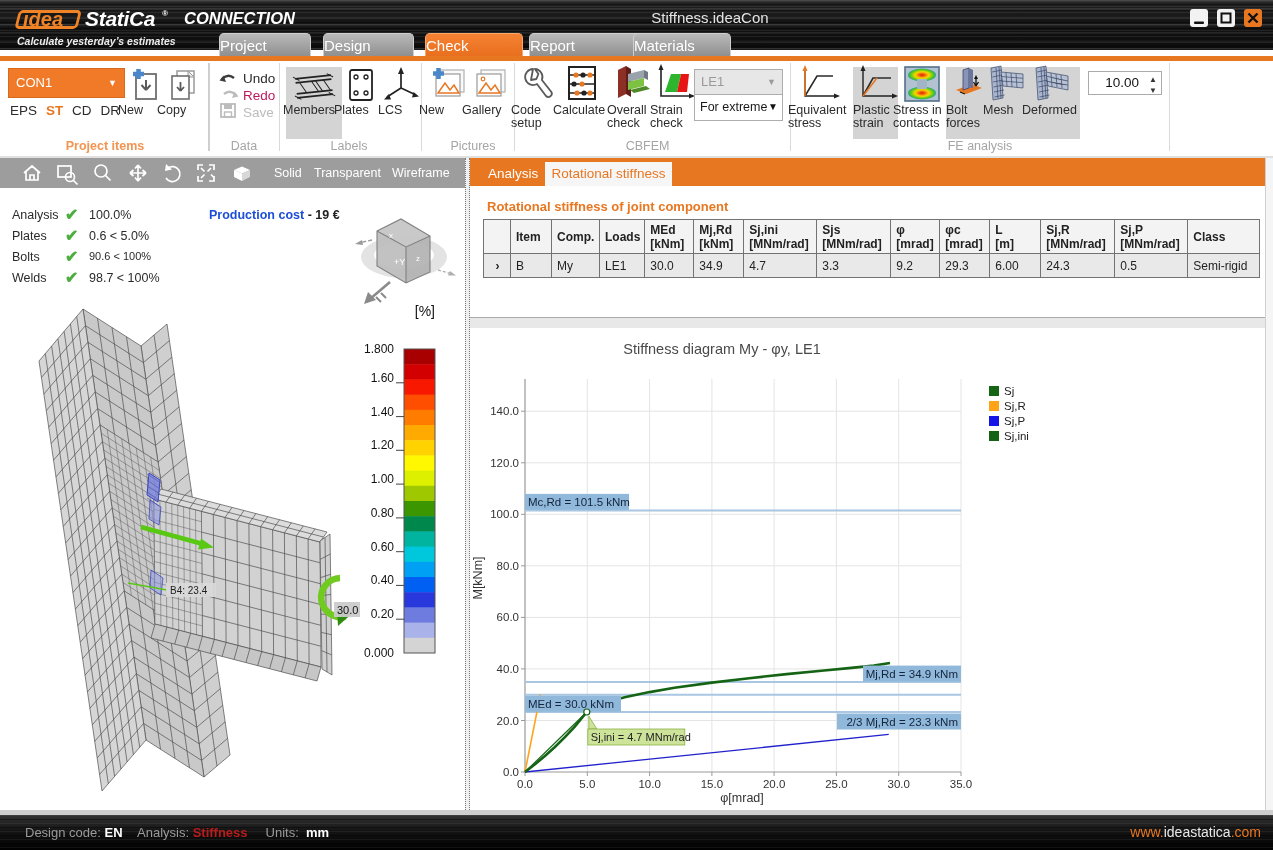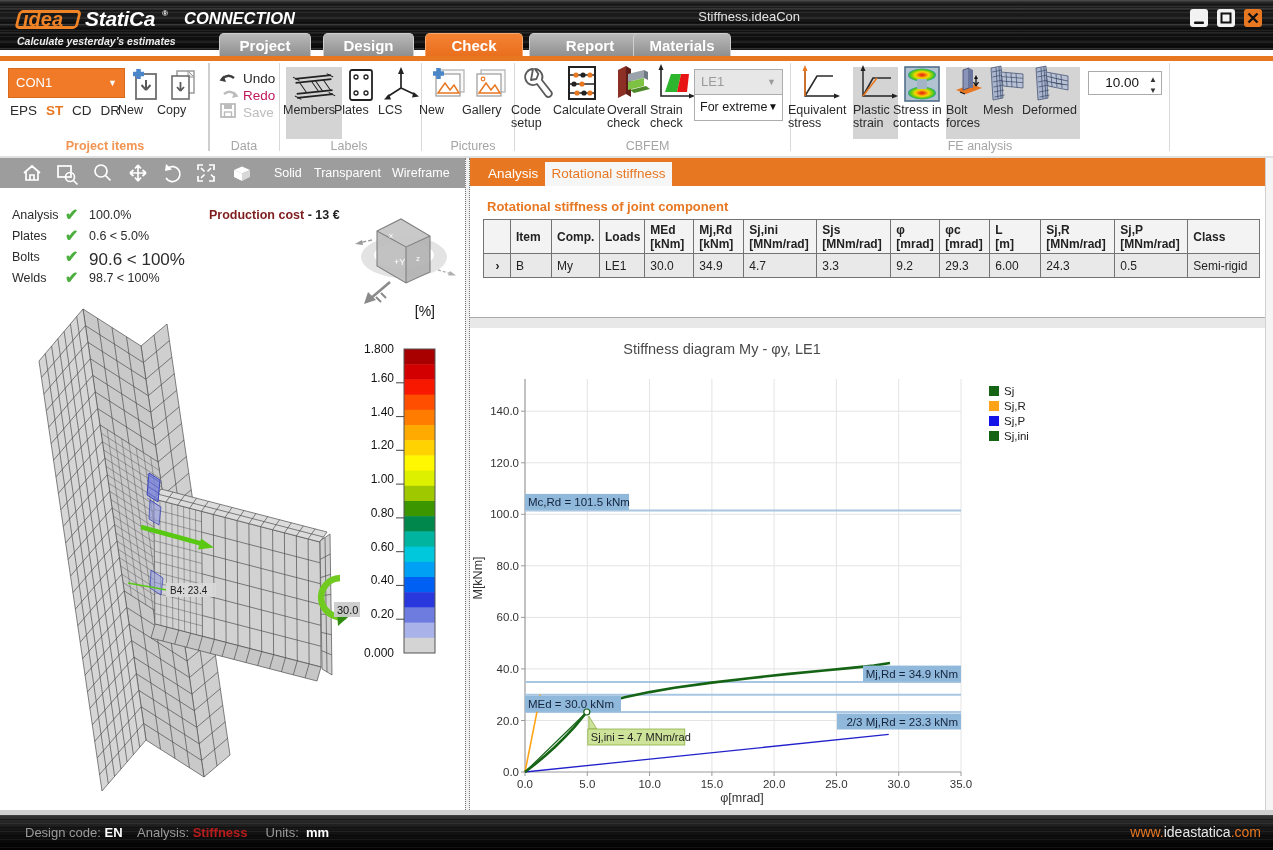--- a/index.html
+++ b/index.html
@@ -3,21 +3,21 @@
 *{margin:0;padding:0;box-sizing:border-box}
 html,body{width:1273px;height:850px;overflow:hidden;font-family:"Liberation Sans",sans-serif;background:#fff}
 .abs{position:absolute}
 #hdr{position:absolute;left:0;top:0;width:1273px;height:50px;
 background:
 repeating-linear-gradient(180deg,rgba(255,255,255,0.07) 0 1px,rgba(0,0,0,0) 1px 4px,rgba(0,0,0,0.4) 4px 5px,rgba(0,0,0,0) 5px 6px),
 repeating-linear-gradient(180deg,rgba(120,120,120,0.18) 0 1px,rgba(10,10,10,0.3) 3px 8px),
 linear-gradient(180deg,#2e2e2e,#191919 45%,#0d0d0d);}
 #orangebar{position:absolute;left:0;top:56px;width:1273px;height:5px;background:#e87722}
 .tab{position:absolute;top:33px;height:23px;border-radius:5px 5px 0 0;background:linear-gradient(180deg,#b9b9b9,#8f8f8f);
-color:#fff;font-weight:bold;font-size:15px;text-align:center;line-height:24px;border:1px solid #cfcfcf;border-bottom:none}
+color:#fff;font-weight:normal;font-size:15px;text-align:left;line-height:24px;border:1px solid #cfcfcf;border-bottom:none}
 .tab.on{background:linear-gradient(180deg,#f58233,#e86f1e);border-color:#f9a869}
 #ribbon{position:absolute;left:0;top:61px;width:1273px;height:96px;background:#fff}
 .glab{position:absolute;top:139px;font-size:12.5px;color:#a5a5a5;text-align:center}
 .vsep{position:absolute;top:63px;height:88px;width:1px;background:#d9d9d9}
 .icolab{position:absolute;font-size:12.5px;color:#2b2b2b;text-align:left;line-height:13px}
 .selbg{position:absolute;top:67px;background:#d4d4d4}
 #lefttb{position:absolute;left:0;top:158px;width:465px;height:30px;background:#9d9d9d;color:#fff}
 #viewport{position:absolute;left:0;top:188px;width:465px;height:622px;background:#fff}
 #vsplit{position:absolute;left:465px;top:158px;width:5px;height:652px;background:#f0f0f0;border-left:1px dotted #777;border-right:1px dotted #777}
 #rpanel{position:absolute;left:470px;top:158px;width:795px;height:652px;background:#fff}
@@ -39,21 +39,21 @@
 <g transform="translate(17,10)">
           <rect x="3.5" y="1.5" width="60" height="16" rx="3" fill="none" stroke="#f08326" stroke-width="2.8" transform="skewX(-14)"></rect>
 <text x="6" y="16" font-size="20" fill="#f08326" letter-spacing="0">idea</text>
         </g>
 <text x="85" y="26" font-size="21" fill="#fff" letter-spacing="-0.3">StatiCa</text>
 <text x="162" y="16" font-size="8" fill="#fff">®</text>
 <text x="184" y="24" font-size="16.5" fill="#fff" letter-spacing="0">CONNECTION</text>
 <text x="17" y="45" font-size="10.5" fill="#ececec">Calculate yesterday’s estimates</text>
 </g>
     </svg>
-    <div class="abs" style="left:560px;top:9px;width:240px;font-size:13px;color:#e4e4e4;text-align:right">Stiffness.ideaCon</div>
+    <div class="abs" style="left:590px;top:9px;width:240px;font-size:15px;color:#e4e4e4;text-align:center">Stiffness.ideaCon</div>
     <svg class="abs" style="left:1189px;top:9px" width="76" height="19" viewBox="0 0 76 19">
 <rect x="1" y="0" width="18" height="18" rx="3" fill="#f2f2f2"></rect>
       <rect x="5" y="12.5" width="10" height="2.6" rx="1" fill="#111"></rect>
 <rect x="28" y="0" width="18" height="18" rx="3" fill="#f2f2f2"></rect>
       <rect x="32.5" y="4.5" width="9" height="9" fill="none" stroke="#111" stroke-width="2"></rect>
 <rect x="55" y="0" width="18" height="18" rx="3" fill="#e87722"></rect>
       <path d="M59.5 4.5 L68.5 13.5 M68.5 4.5 L59.5 13.5" stroke="#111" stroke-width="2.4"></path>
 </svg>
   </div>
 <div id="orangebar"></div>
@@ -272,25 +272,25 @@
 </svg>
 <div id="viewport"></div>
 <div class="abs" style="left:12px;top:208px;font-size:12.5px;color:#2b2b2b">Analysis</div>
 <div class="abs" style="left:65px;top:205px;font-size:16px;color:#4cae3e;font-weight:bold">✔</div>
 <div class="abs" style="left:89px;top:208px;font-size:12.5px;color:#2b2b2b">100.0%</div>
 <div class="abs" style="left:12px;top:229px;font-size:12.5px;color:#2b2b2b">Plates</div>
 <div class="abs" style="left:65px;top:226px;font-size:16px;color:#4cae3e;font-weight:bold">✔</div>
 <div class="abs" style="left:89px;top:229px;font-size:12.5px;color:#2b2b2b">0.6 &lt; 5.0%</div>
 <div class="abs" style="left:12px;top:250px;font-size:12.5px;color:#2b2b2b">Bolts</div>
 <div class="abs" style="left:65px;top:247px;font-size:16px;color:#4cae3e;font-weight:bold">✔</div>
-<div class="abs" style="left:89px;top:250px;font-size:17px;color:#2b2b2b">90.6 &lt; 100%</div>
+<div class="abs" style="left:89px;top:250px;font-size:11px;color:#2b2b2b">90.6 &lt; 100%</div>
 <div class="abs" style="left:12px;top:271px;font-size:12.5px;color:#2b2b2b">Welds</div>
 <div class="abs" style="left:65px;top:268px;font-size:16px;color:#4cae3e;font-weight:bold">✔</div>
 <div class="abs" style="left:89px;top:271px;font-size:12.5px;color:#2b2b2b">98.7 &lt; 100%</div>
-<div class="abs" style="left:209px;top:208px;font-size:12.5px"><span style="color:#7f1d1d;font-weight:bold">Production cost</span><span style="color:#222;font-weight:bold"> - 13 €</span></div>
+<div class="abs" style="left:209px;top:208px;font-size:12.5px"><span style="color:#1d4ed8;font-weight:bold">Production cost</span><span style="color:#222;font-weight:bold"> - 19 €</span></div>
 <svg class="abs" style="left:0;top:188px" width="465" height="622" viewBox="0 188 465 622">
     <ellipse cx="404" cy="257" rx="43" ry="21" fill="#e3e3e3"></ellipse>
     <ellipse cx="404" cy="255" rx="30" ry="13" fill="#fff"></ellipse>
     <polygon points="377,231 406,247 406,283 377,266" fill="#bdbdbd" fill-opacity="0.92"></polygon>
     <polygon points="406,247 430,236 430,272 406,283" fill="#b2b2b2" fill-opacity="0.92"></polygon>
     <polygon points="377,231 401,219 430,236 406,247" fill="#c6c6c6" fill-opacity="0.95"></polygon>
     <path d="M377 231 L406 247 L430 236 M406 247 L406 283 M377 231 L401 219 L430 236 L430 272 L406 283 L377 266 Z" fill="none" stroke="#808080" stroke-width="1.1"></path>
     <text x="394" y="265" font-size="9" fill="#fff">+Y</text>
     <text x="416" y="261" font-size="8" fill="#fff">z</text>
     <text x="389" y="238" font-size="8" fill="#fff">x</text>

